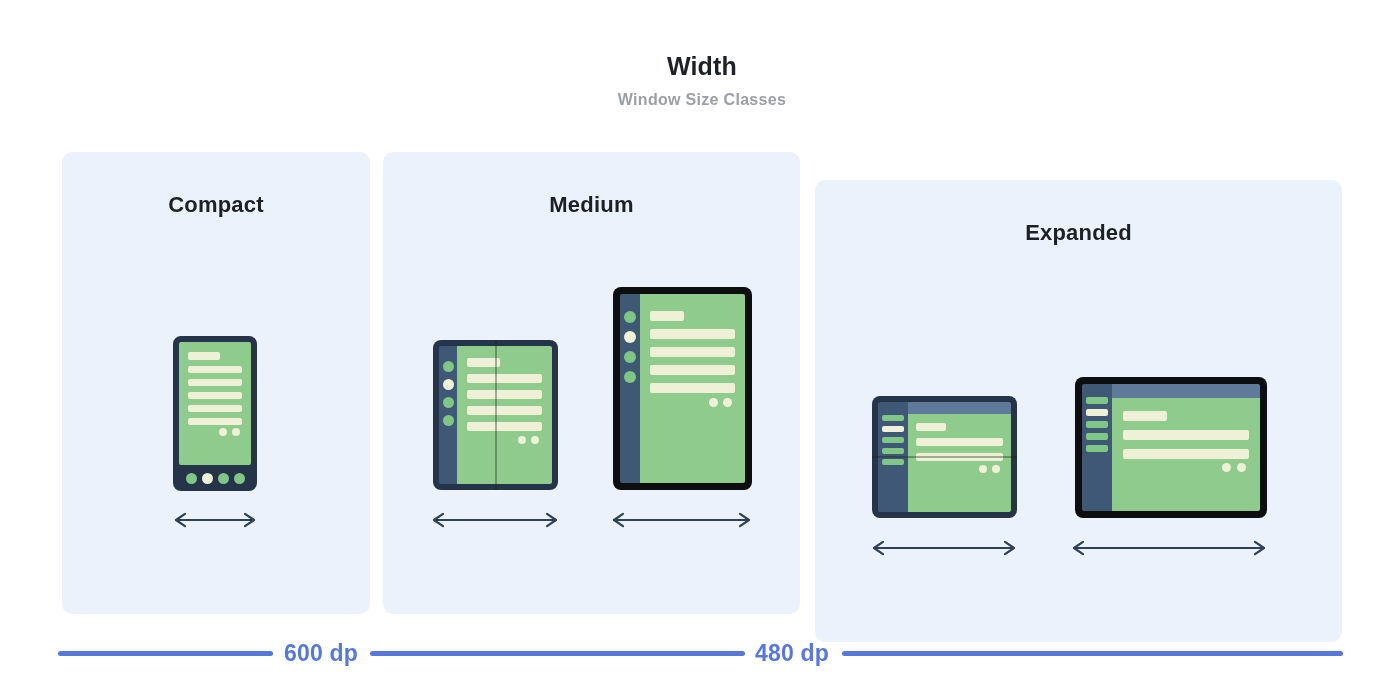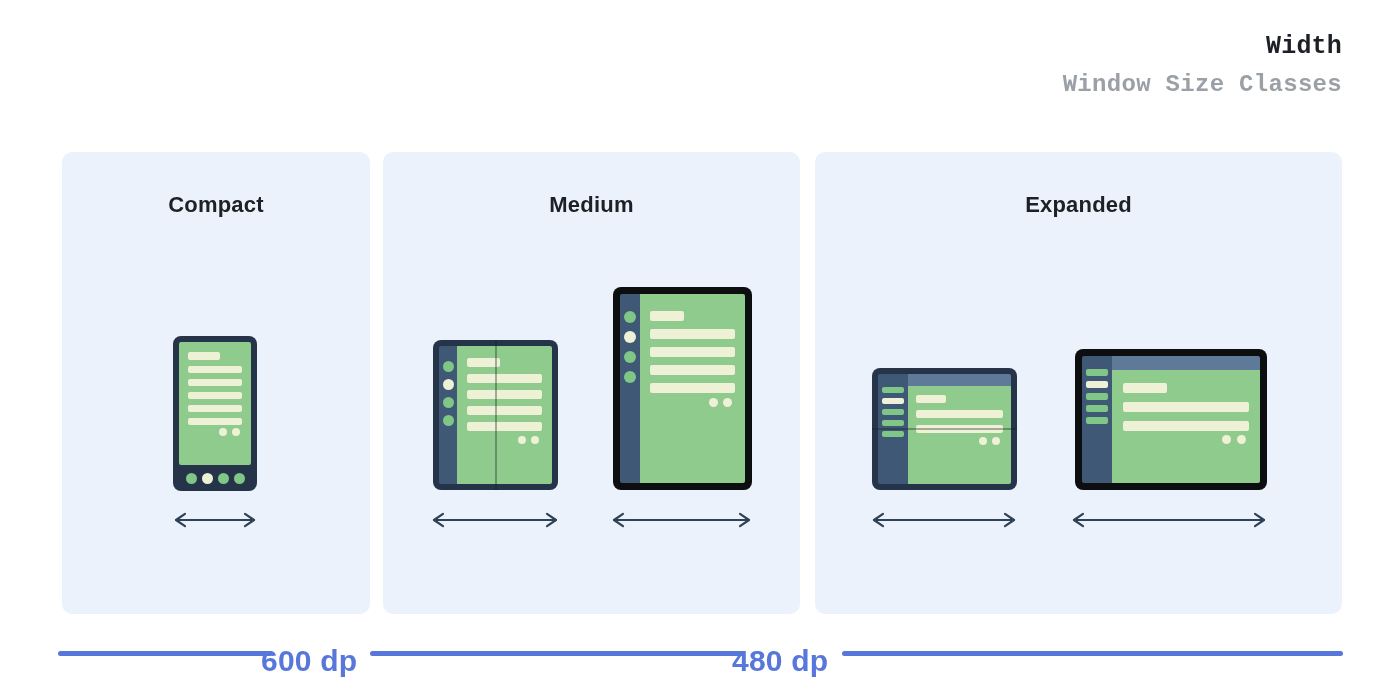--- a/index.html
+++ b/index.html
@@ -1,28 +1,28 @@
 <!DOCTYPE html>
 <html style="--panel-bg: #ECF2FB; --title: #1D2025; --subtitle: #9AA0A6; --frame-navy: #253449; --frame-black: #0D0E10; --rail-navy: #3F5875; --header-slate: #5F7A99; --screen-green: #8FCB8C; --accent-green: #7FC687; --cream: #EFF1D6; --arrow: #2E4257; --axis-blue: #5877DB; --fold-line: rgba(20,35,28,0.35);"><head>
 <meta charset="utf-8">
 <style>
   html,body{margin:0;padding:0;background:#fff;}
   .canvas{
     position:relative;width:1382px;height:692px;background:#fff;overflow:hidden;
     font-family:"Liberation Sans",sans-serif;
   }
   
-  .fig-header{position:absolute;left:62px;top:32px;width:1280px;text-align:right;font-family:Liberation Mono, monospace;}
+  .fig-header{position:absolute;left:62px;top:52px;width:1280px;text-align:center;}
   .fig-title{font-size:25px;font-weight:700;color:var(--title);letter-spacing:.2px;}
-  .fig-subtitle{margin-top:10px;font-size:24px;font-weight:700;color:var(--subtitle);letter-spacing:.3px;}
+  .fig-subtitle{margin-top:10px;font-size:16px;font-weight:700;color:var(--subtitle);letter-spacing:.3px;}
   
   .panel{position:absolute;top:152px;height:462px;background:var(--panel-bg);border-radius:10px;}
   .panel-compact{left:62px;width:308px;}
   .panel-medium{left:383px;width:417px;}
-  .panel-expanded{left:815px;width:527px;}
+  .panel-expanded{left:815px;width:527px;margin-top:28px;}
   .panel-label{position:absolute;top:40px;left:0;right:0;margin:0;text-align:center;
     font-size:22px;font-weight:700;color:var(--title);letter-spacing:.2px;}
   
   .device{position:absolute;box-sizing:border-box;}
   .bar{background:var(--cream);border-radius:2px;}
   .dots{display:flex;justify-content:flex-end;}
   .dot{border-radius:50%;background:var(--cream);}
   .g{background:var(--accent-green);}
   .c{background:var(--cream);}
   
@@ -76,22 +76,22 @@
   .landscape .dot{width:8px;height:8px;}
   .landscape.black .dot{width:9px;height:9px;}
   .landscape.black .dots{gap:6px;}
   .hfold{position:absolute;left:0;right:0;top:50%;height:2px;margin-top:-1px;background:var(--fold-line);z-index:2;}
   
   .arrow{position:absolute;top:359px;height:18px;}
   .arrow path{stroke:var(--arrow);stroke-width:2.2;fill:none;stroke-linecap:round;stroke-linejoin:round;}
   
   .axis{position:absolute;left:58px;top:640px;width:1285px;height:26px;}
   .axis-seg{position:absolute;top:50%;margin-top:-2.5px;height:5px;border-radius:2.5px;background:var(--axis-blue);}
-  .axis-label{position:absolute;top:8px;height:26px;line-height:26px;width:120px;
-    font-size:30px;font-weight:700;color:var(--axis-blue);letter-spacing:.2px;}
+  .axis-label{position:absolute;top:0;height:26px;line-height:26px;text-align:center;width:120px;
+    font-size:23px;font-weight:700;color:var(--axis-blue);letter-spacing:.2px;}
 </style>
 </head>
 <body>
 
 <div class="canvas">
 
   <div class="fig-header">
     <div class="fig-title">Width</div>
     <div class="fig-subtitle">Window Size Classes</div>
   </div>

